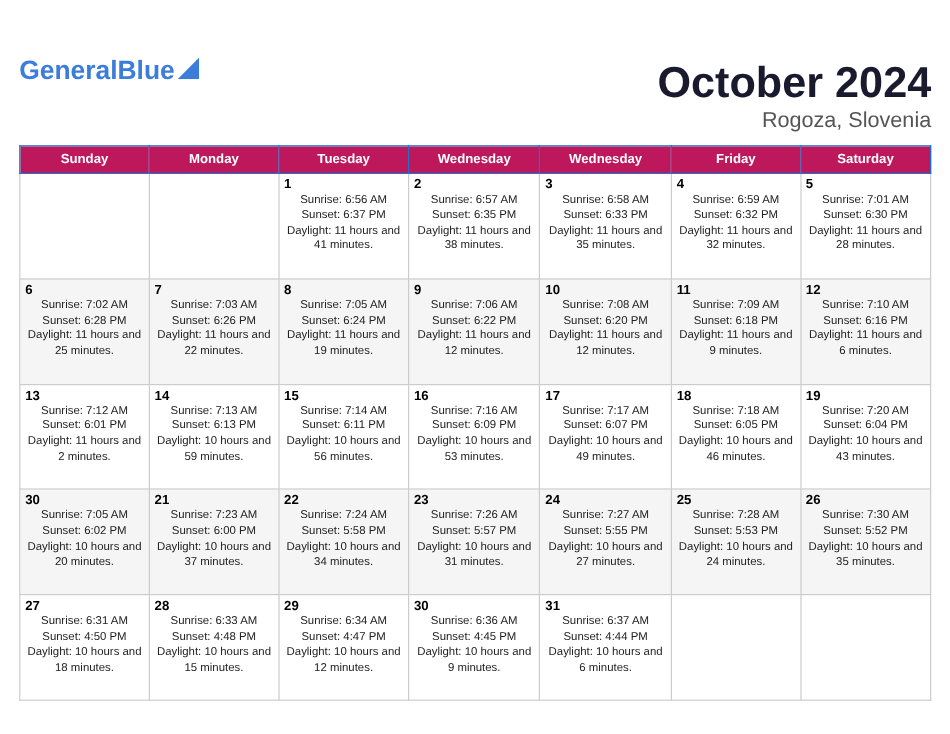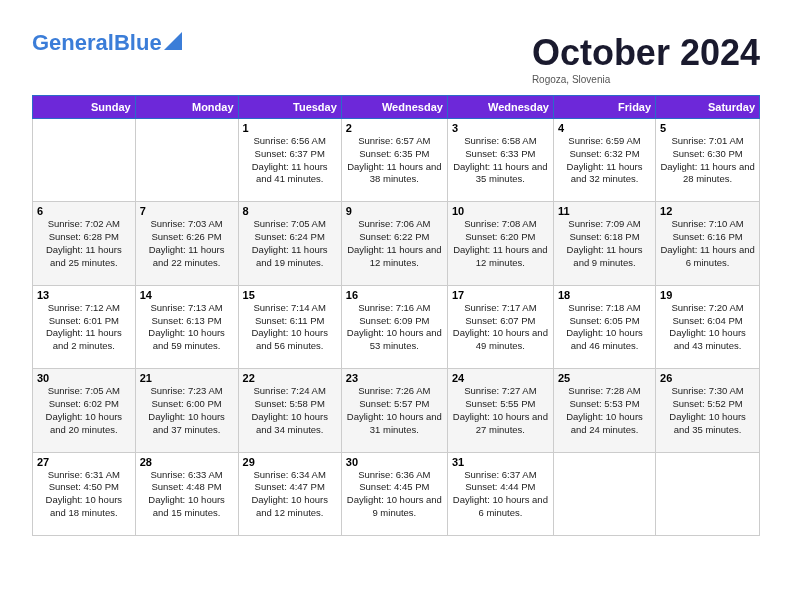--- a/index.html
+++ b/index.html
@@ -6,64 +6,66 @@
     body {
       font-family: Arial, sans-serif;
       background: #fff;
       width: 792px;
       height: 612px;
       overflow: hidden;
     }
     .page {
       width: 792px;
       height: 568px;
-      padding: 32px;
+      padding: 16px;
       display: flex;
       flex-direction: column;
+      margin-top: 32px;
     }
     .header {
       display: flex;
       justify-content: space-between;
       align-items: flex-start;
       margin-bottom: 10px;
     }
     .logo {
       display: flex;
       flex-direction: column;
       align-items: flex-start;
     }
     .logo-text {
       font-size: 22px;
       font-weight: bold;
       color: #1a1a2e;
       line-height: 1;
     }
     .logo-text span { color: #3b7dd8; }
     .title-block {
+      text-align: right;
     }
     .main-title {
       font-size: 36px;
       font-weight: bold;
       color: #1a1a2e;
     }
     .subtitle {
-      font-size: 10px;
+      font-size: 18px;
       color: #555;
     }
     .calendar {
       flex: 1;
       border-collapse: collapse;
       width: 100%;
       font-size: 10px;
     }
     .calendar th {
-      background: #6d28d9;
+      background: #be185d;
       color: #fff;
       padding: 5px 4px;
-      text-align: right;
+      text-align: center;
       font-size: 11px;
       font-weight: bold;
       border: 1px solid #2a6bc8;
     }
     .calendar td {
       border: 1px solid #ccc;
       vertical-align: top;
       padding: 3px 4px;
       width: 113px;
       height: 80px;

